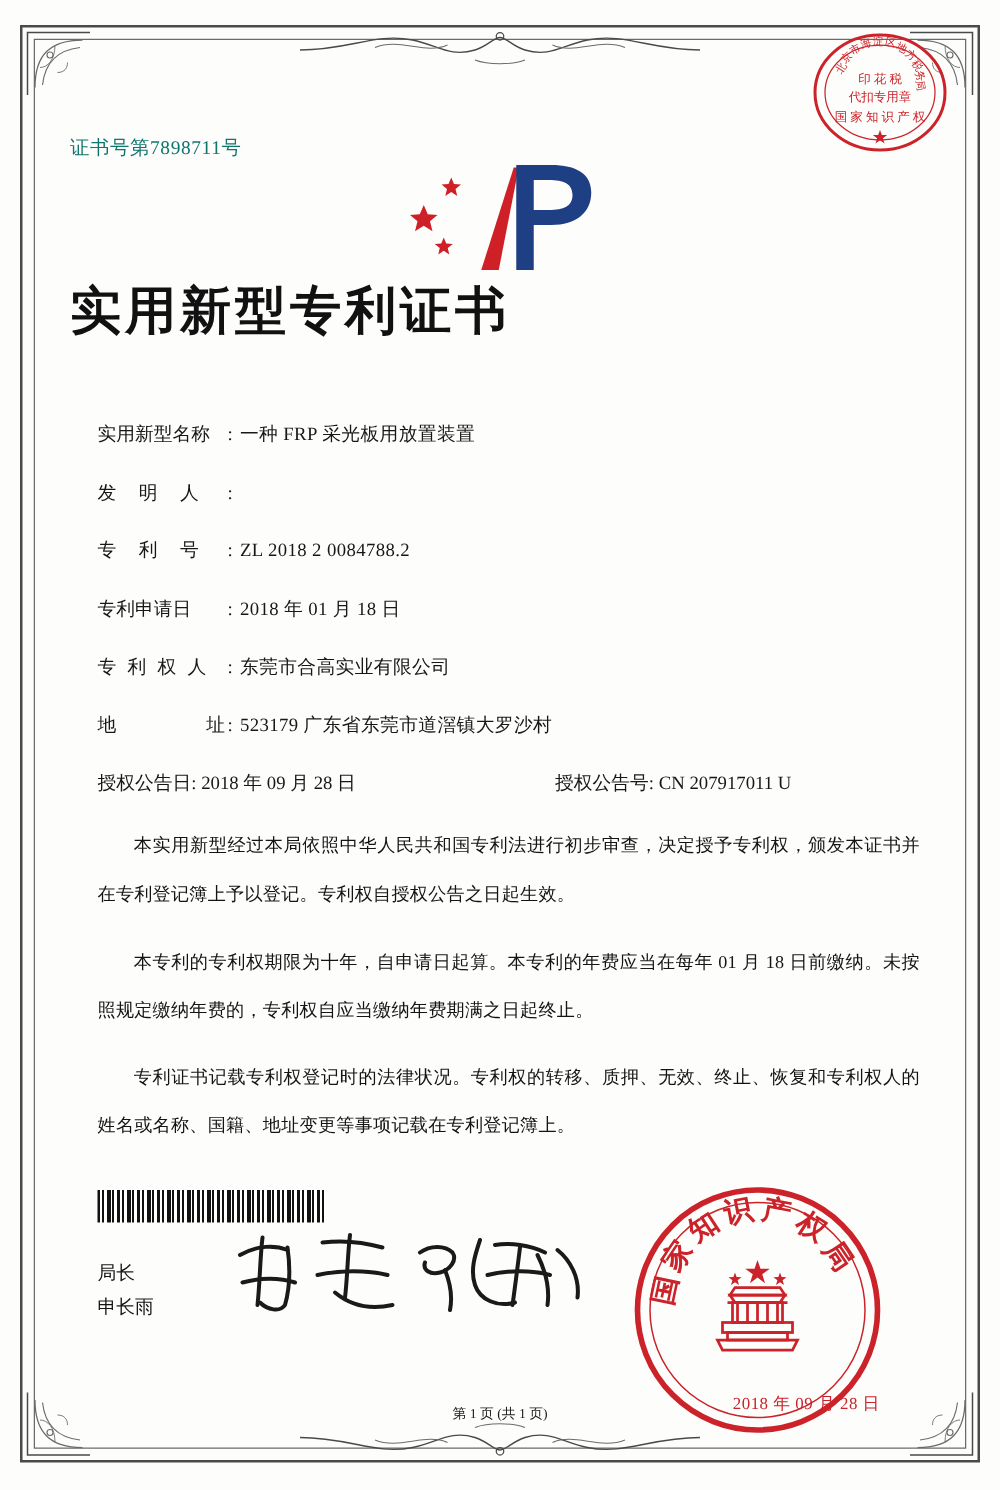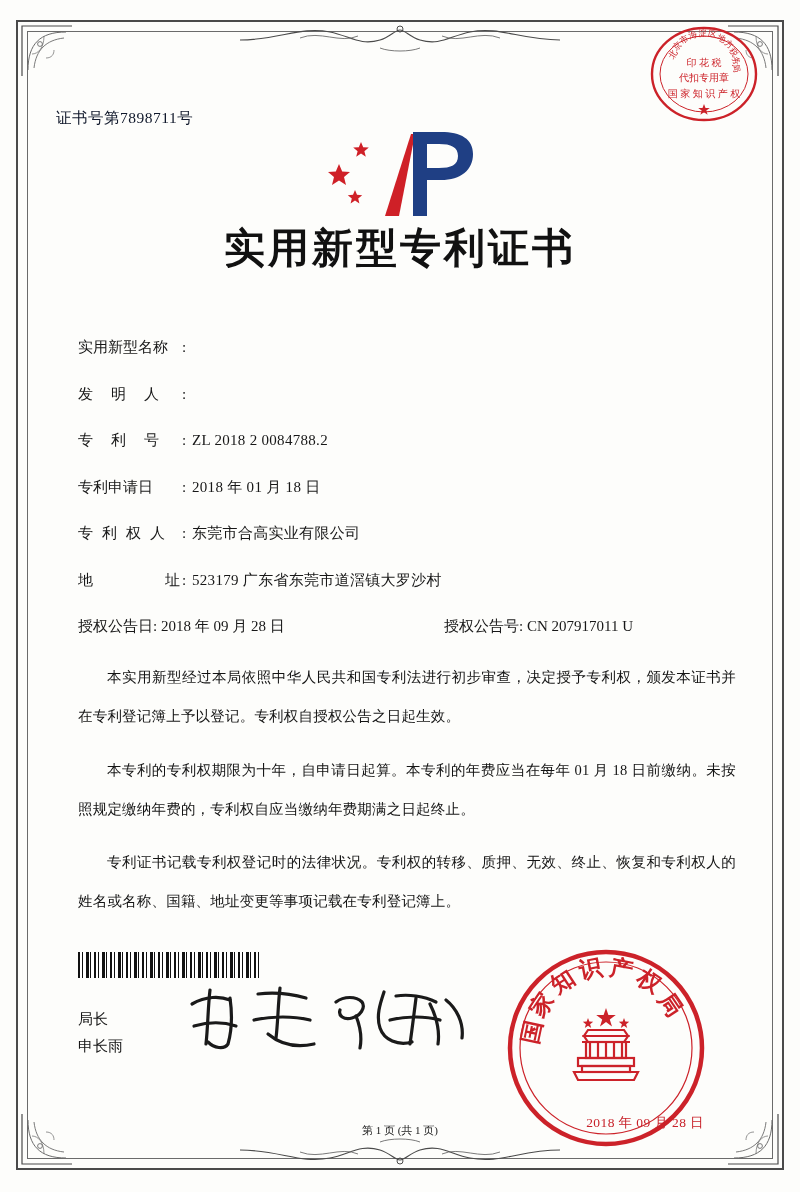--- a/index.html
+++ b/index.html
@@ -56,37 +56,37 @@
   }
 
   
   .content {
     position: absolute;
     left: 56px; top: 70px; right: 56px; bottom: 60px;
   }
 
   .cert-no {
     font-size: 15.5px;
-    color: #0f172a;
+    color: #0f766e;
     letter-spacing: 0.5px;
     margin-top: 38px;
   }
 
   
   .logo {
     position: absolute;
     left: 50%;
     transform: translateX(-50%);
     top: 58px;
     width: 150px; height: 92px;
   }
 
   .title {
     margin-top: 92px;
-    text-align: center;
+    text-align: left;
     font-size: 41px;
     font-weight: bold;
     letter-spacing: 3px;
     color: #111;
     font-family: "Liberation Serif", serif;
   }
 
   .fields {
     margin-top: 62px;
     padding-left: 22px;
@@ -292,20 +292,21 @@
                  M102 16 L114 16 C126 16 133 19 133 28 C133 37 126 40 114 40 L102 40 Z" fill="#1f3f84"></path>
       </svg>
     </div>
 
     <div class="title">实用新型专利证书</div>
 
     <div class="fields">
       <div class="field-row">
         <span class="f-label">实用新型名称</span>
         <span class="f-colon">:</span>
+        <span class="f-value">一种 FRP 采光板用放置装置</span>
       </div>
       <div class="field-row">
         <span class="f-label">发  明  人</span>
         <span class="f-colon">:</span>
       </div>
       <div class="field-row">
         <span class="f-label">专  利  号</span>
         <span class="f-colon">:</span>
         <span class="f-value">ZL 2018 2 0084788.2</span>
       </div>

